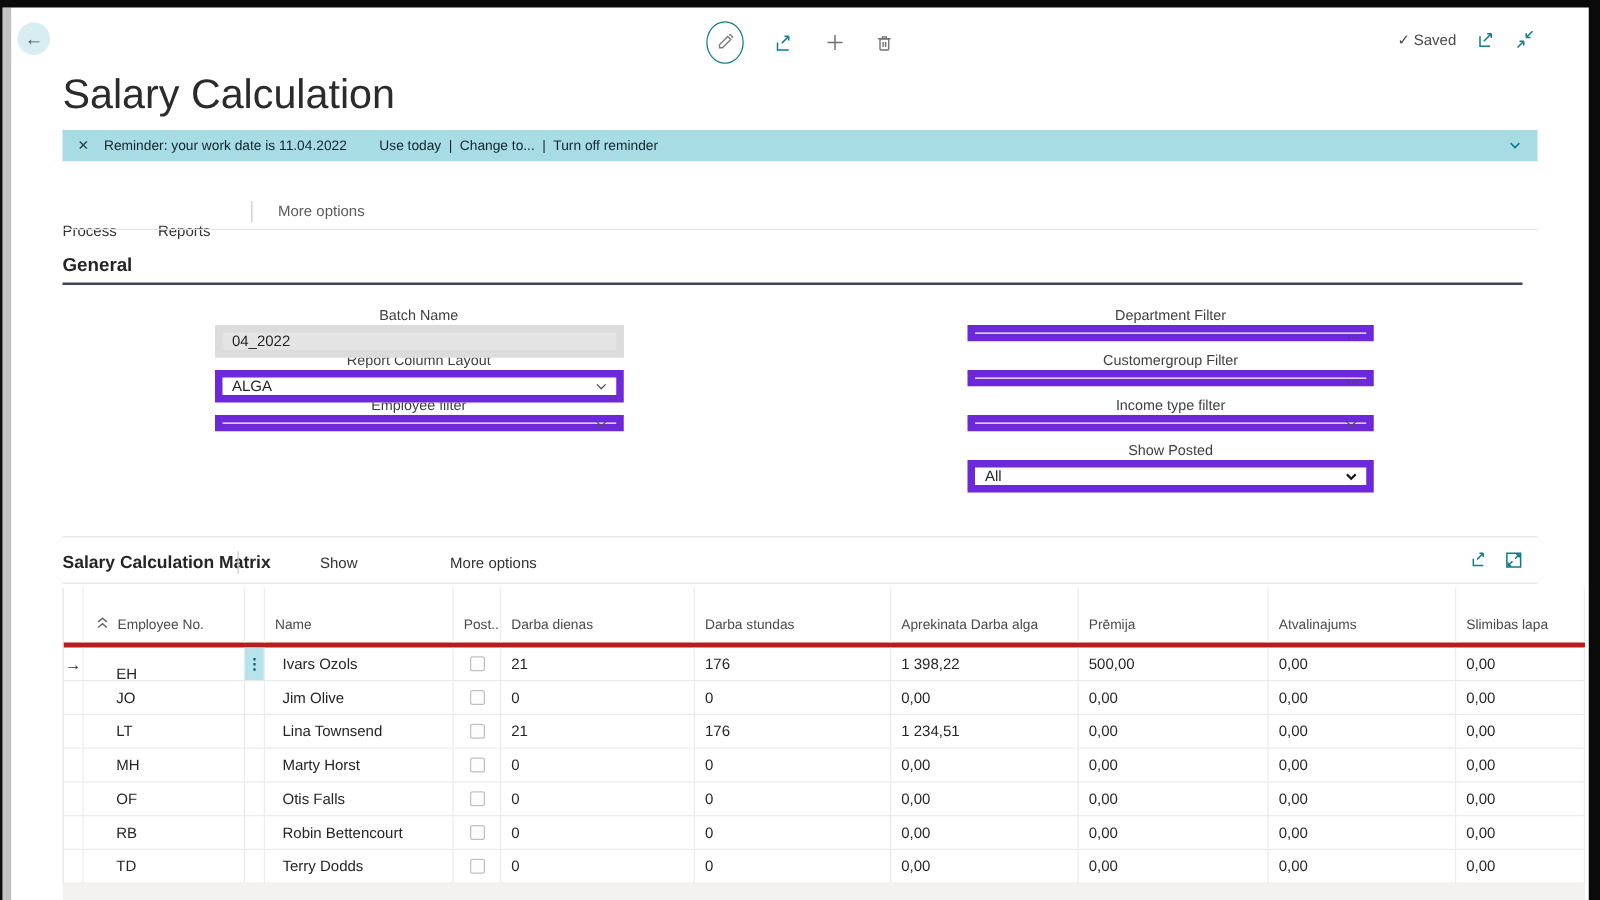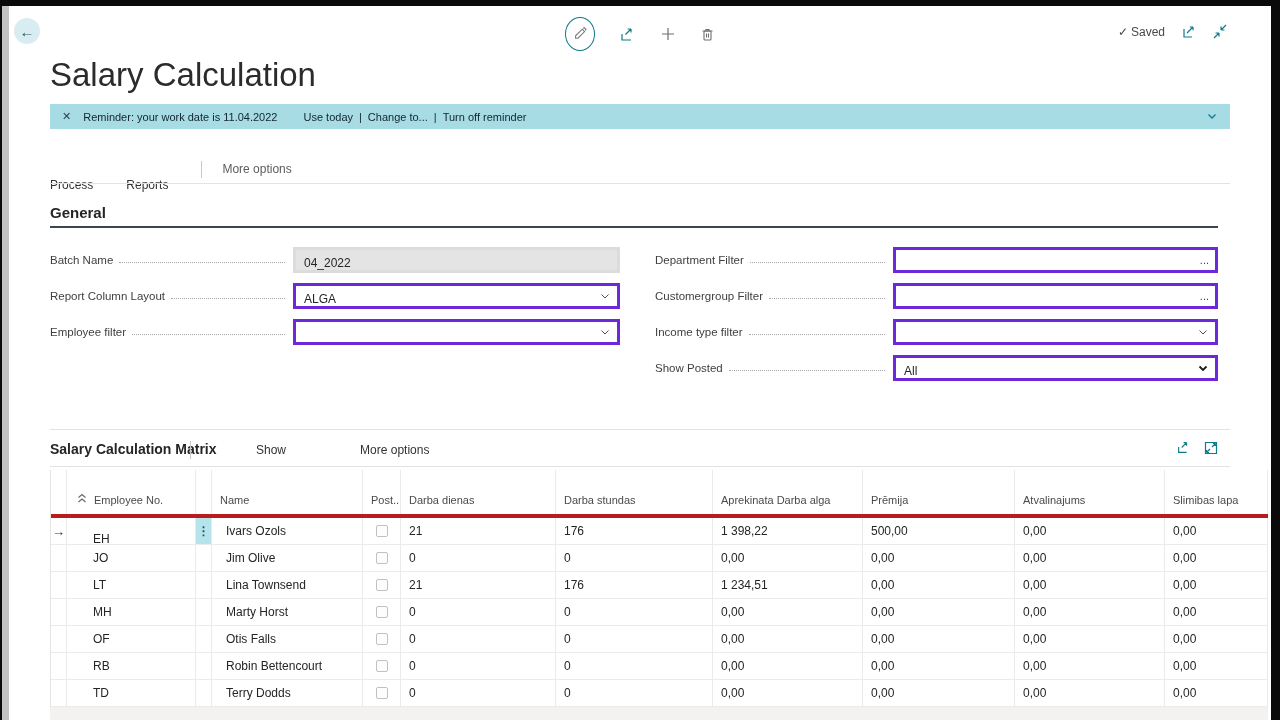--- a/index.html
+++ b/index.html
@@ -45,25 +45,25 @@
   .menubar .more { color:#5c5c5c; cursor:pointer; }
   .hdivider { position:absolute; left:50px; width:1180px; height:1px; background:#e3e3e3; }
 
   
   .section-heading { position:absolute; left:50px; top:204px; font-size:15px; font-weight:bold; color:#252525; }
   .section-underline { position:absolute; left:50px; top:226px; width:1168px; height:2px; background:#3a4556; }
 
   .fields-col { position:absolute; top:247px; }
   .fields-col.left  { left:50px;  width:570px; }
   .fields-col.right { left:655px; width:563px; }
-  .field-row { display:flex; align-items:center; height:26px; margin-bottom:10px; }
+  .field-row { display:flex; align-items:center; height:26px; margin-bottom:10px;flex-direction:column; }
   .field-label { font-size:11.5px; color:#3f3f3f; white-space:nowrap; }
   .leader { flex:1; border-bottom:1px dotted #a8a8a8; height:1px; margin:0 8px 0 6px; align-self:center;
             transform:translateY(2px); }
-  .field-control { position:relative; height:26px; border:3px solid #6d28d9; background:#fff;
+  .field-control { position:relative; height:26px; border:6px solid #6d28d9; background:#fff;
                    display:flex; align-items:flex-end; padding:0 22px 0 8px; font-size:12px; color:#252525; }
   .fields-col.left  .field-control { width:327px; }
   .fields-col.right .field-control { width:325px; }
   .field-control.disabled { background:#e4e4e4; border-color:#dcdcdc; }
   .field-suffix { position:absolute; right:6px; top:50%; transform:translateY(-50%); display:flex;
                   align-items:center; color:#444; font-size:11px; cursor:pointer; }
 
   
   .matrix-title { position:absolute; left:50px; top:441px; font-size:14px; font-weight:bold; color:#252525; }
   .matrix-vsep { position:absolute; left:190px; top:441px; width:1px; height:18px; background:#c8c8c8; }

